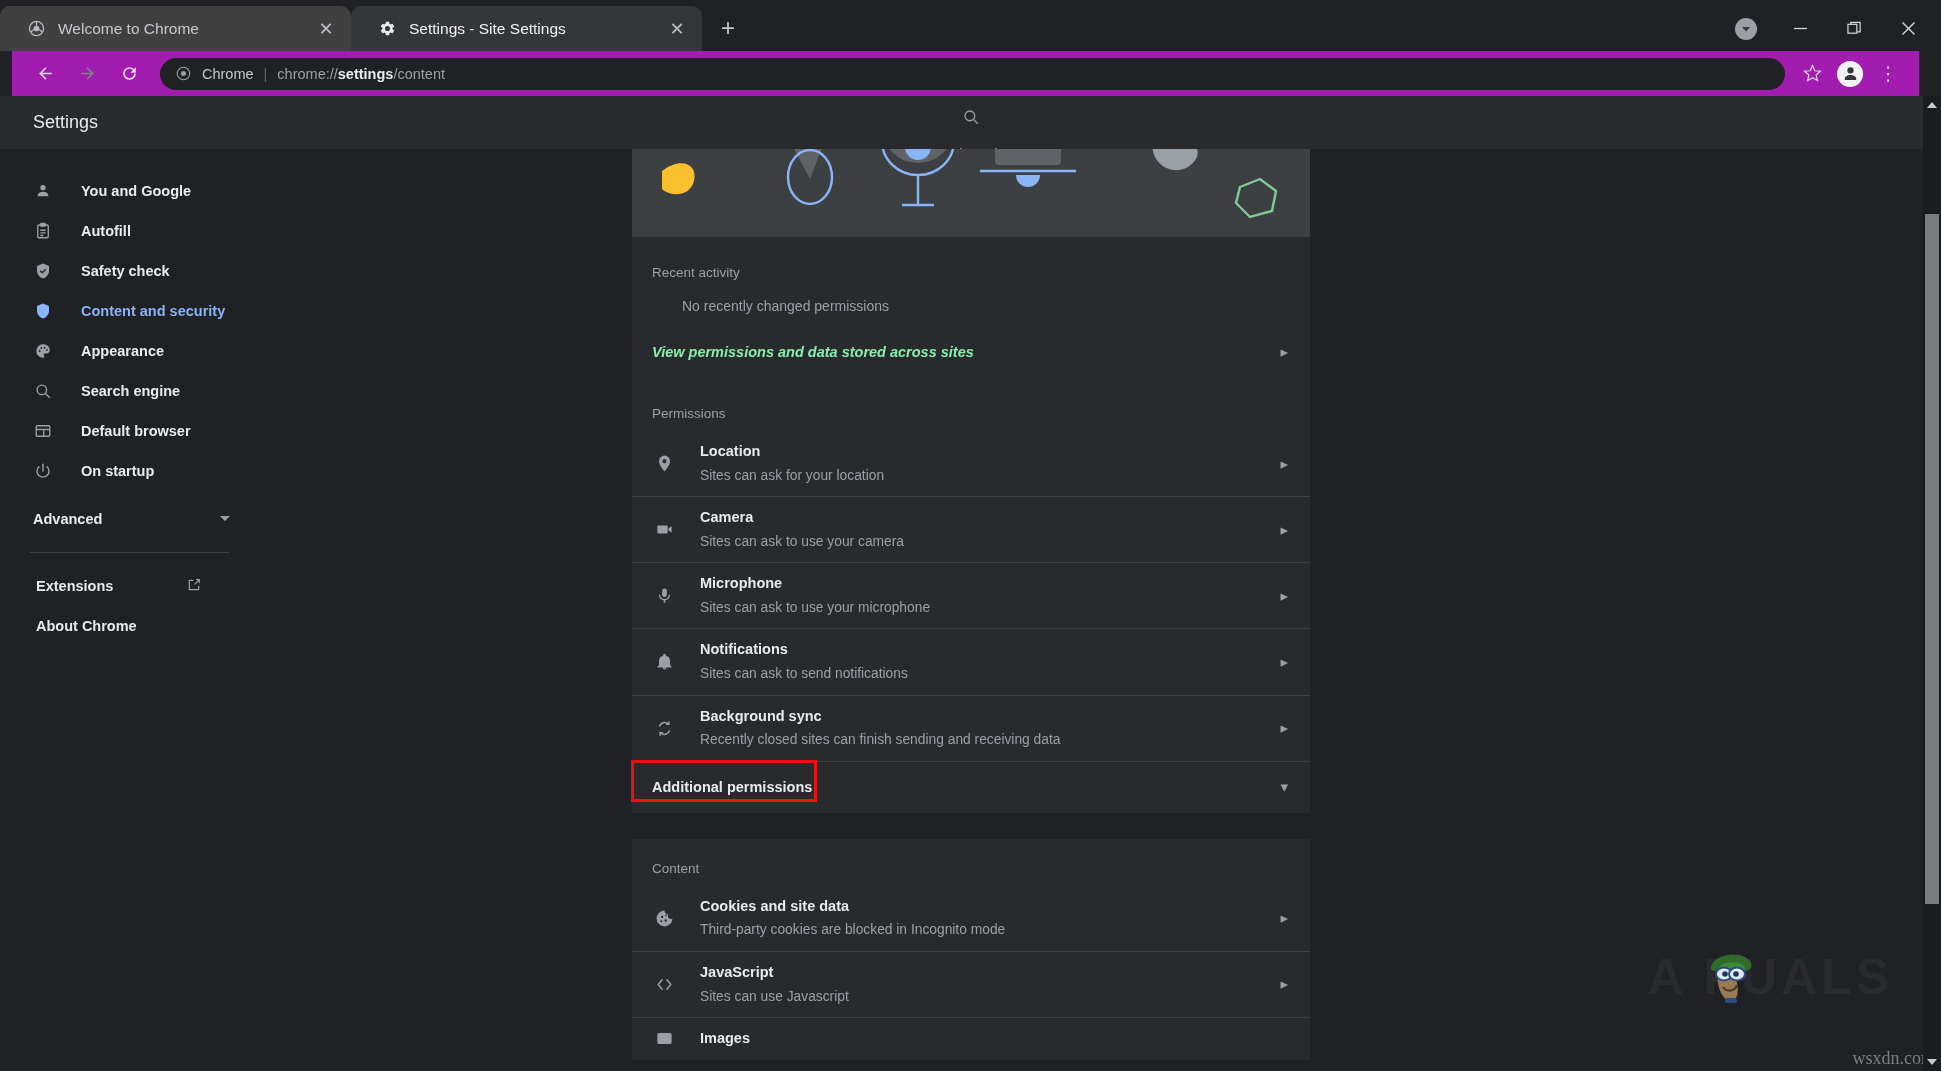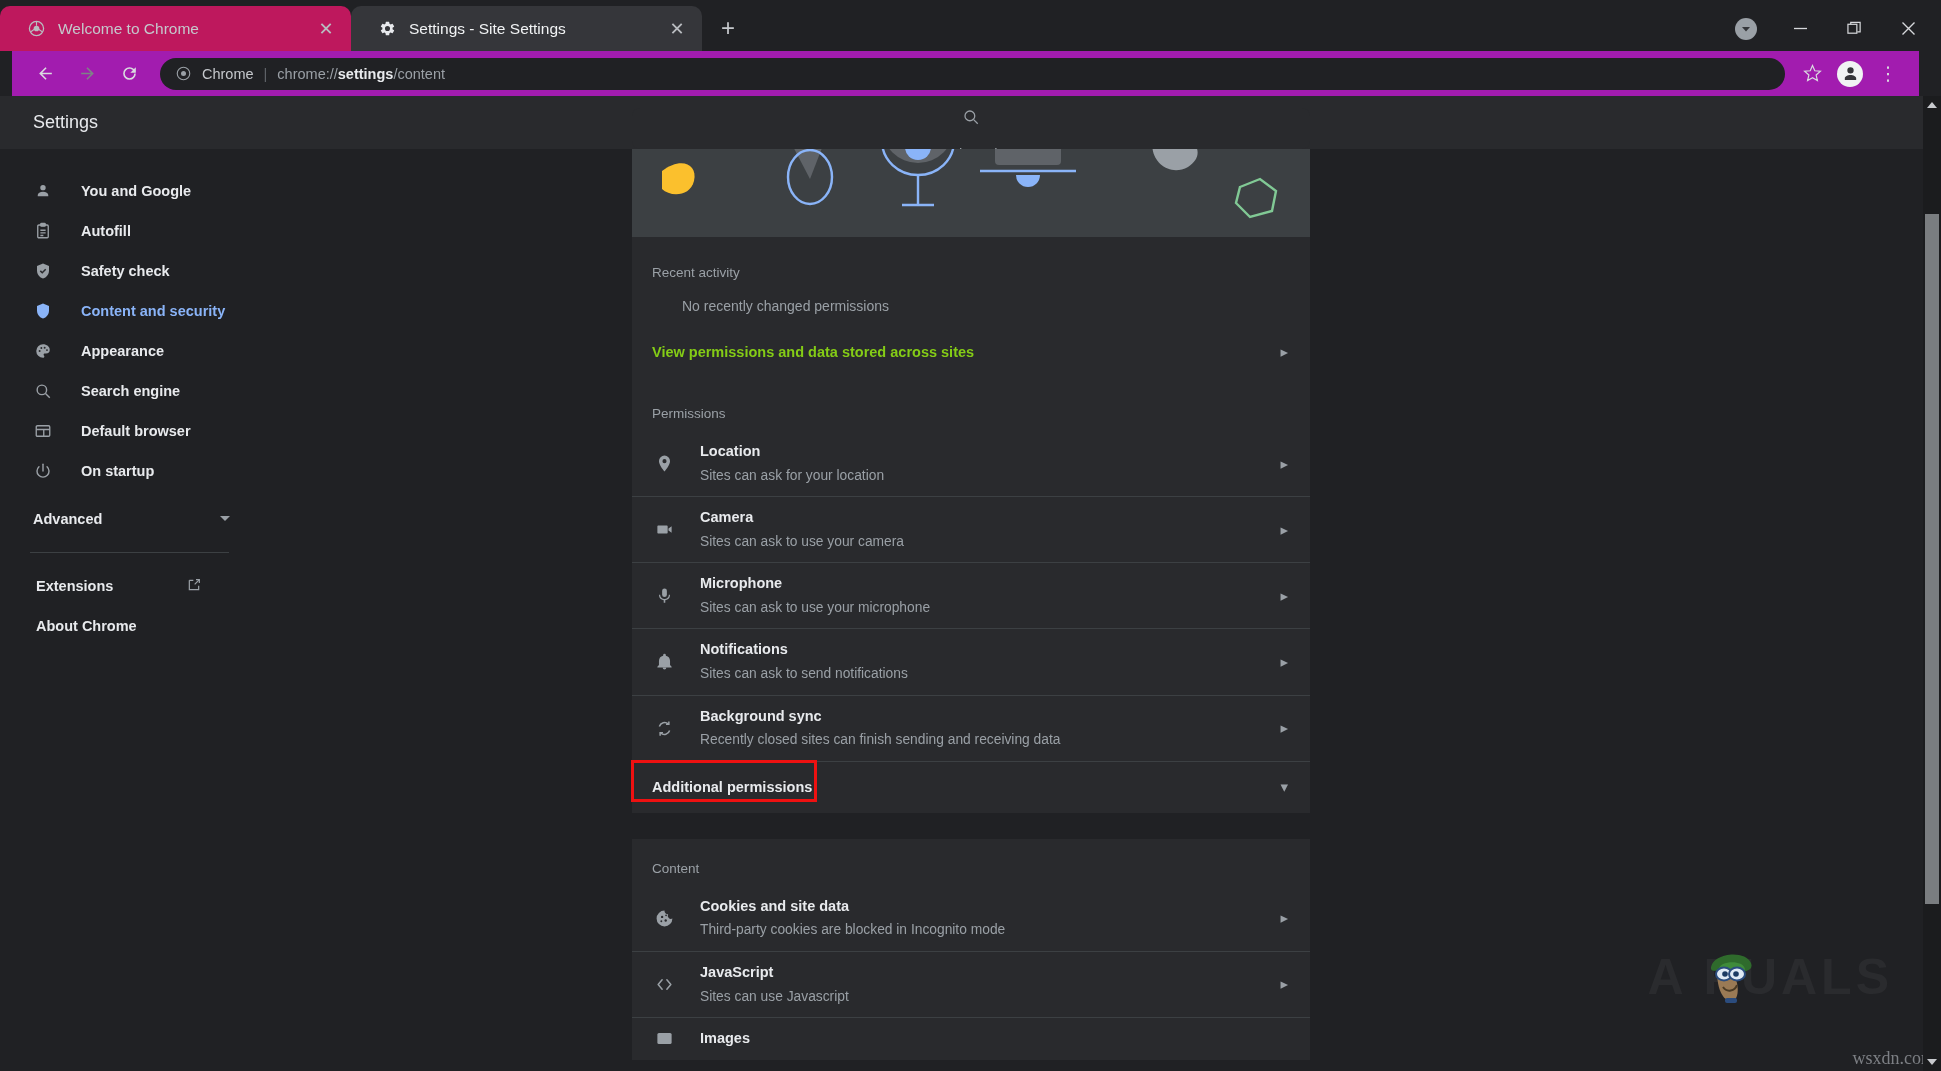--- a/index.html
+++ b/index.html
@@ -18,21 +18,21 @@
   .tabstrip {
     position:absolute; top:0; left:0; width:1941px; height:51px;
     background:#202124; display:flex; align-items:flex-end;
   }
   .tab {
     position:relative; height:45px; width:351px;
     display:flex; align-items:center; gap:12px;
     padding:0 14px 0 26px; border-radius:10px 10px 0 0;
     font-size:16px; color:#c5c8cc; cursor:default;
   }
-  .tab.inactive { background:#be185d; }
+  .tab.inactive { background:#404040; }
   .tab.active { background:#35363a; color:#f1f3f4; }
   .tab-favicon { width:20px; height:20px; flex:0 0 20px; display:flex; align-items:center; justify-content:center; }
   .tab-title { flex:1; white-space:nowrap; overflow:hidden; text-overflow:ellipsis; font-size:15.5px; }
   .tab-close { width:22px; height:22px; display:flex; align-items:center; justify-content:center;
                color:#b9bcc0; font-size:18px; line-height:1; border-radius:50%; }
   .newtab {
     width:40px; height:40px; margin-left:6px; margin-bottom:3px;
     display:flex; align-items:center; justify-content:center;
     color:#c5c8cc; font-size:24px; line-height:1; border-radius:50%;
   }
@@ -110,21 +110,21 @@
     display:flex; align-items:center; min-height:52px; padding:0 22px 0 20px;
     border-top:1px solid #3c4043;
   }
   .row.noborder { border-top:none; }
   .row-icon { width:24px; flex:0 0 24px; display:flex; align-items:center; justify-content:center; color:#9aa0a6; margin-right:24px; }
   .row-text { flex:1; padding:10px 0; }
   .row-title { font-size:14.5px; color:#e8eaed; font-weight:bold; line-height:1.5; }
   .row-sub { font-size:13.8px; color:#9aa0a6; line-height:1.55; margin-top:2px; }
   .row-chev { color:#9aa0a6; font-size:13px; display:flex; align-items:center; }
   .link-row { display:flex; align-items:center; min-height:48px; padding:0 22px 0 20px; }
-  .link-row .t { font-size:14.5px; color:#84cc16; font-weight:bold; }
+  .link-row .t { font-size:14.5px; color:#86efac; font-weight:bold;font-style:italic; }
   .link-row .row-chev { margin-left:auto; }
 
   .addperm-wrap { position:relative; }
   .addperm {
     display:flex; align-items:center; height:52px; padding:0 22px 0 20px;
     border-top:1px solid #3c4043;
   }
   .addperm .t { font-size:14.5px; color:#e8eaed; font-weight:bold; }
   .addperm .row-chev { margin-left:auto; }
   .redbox {

